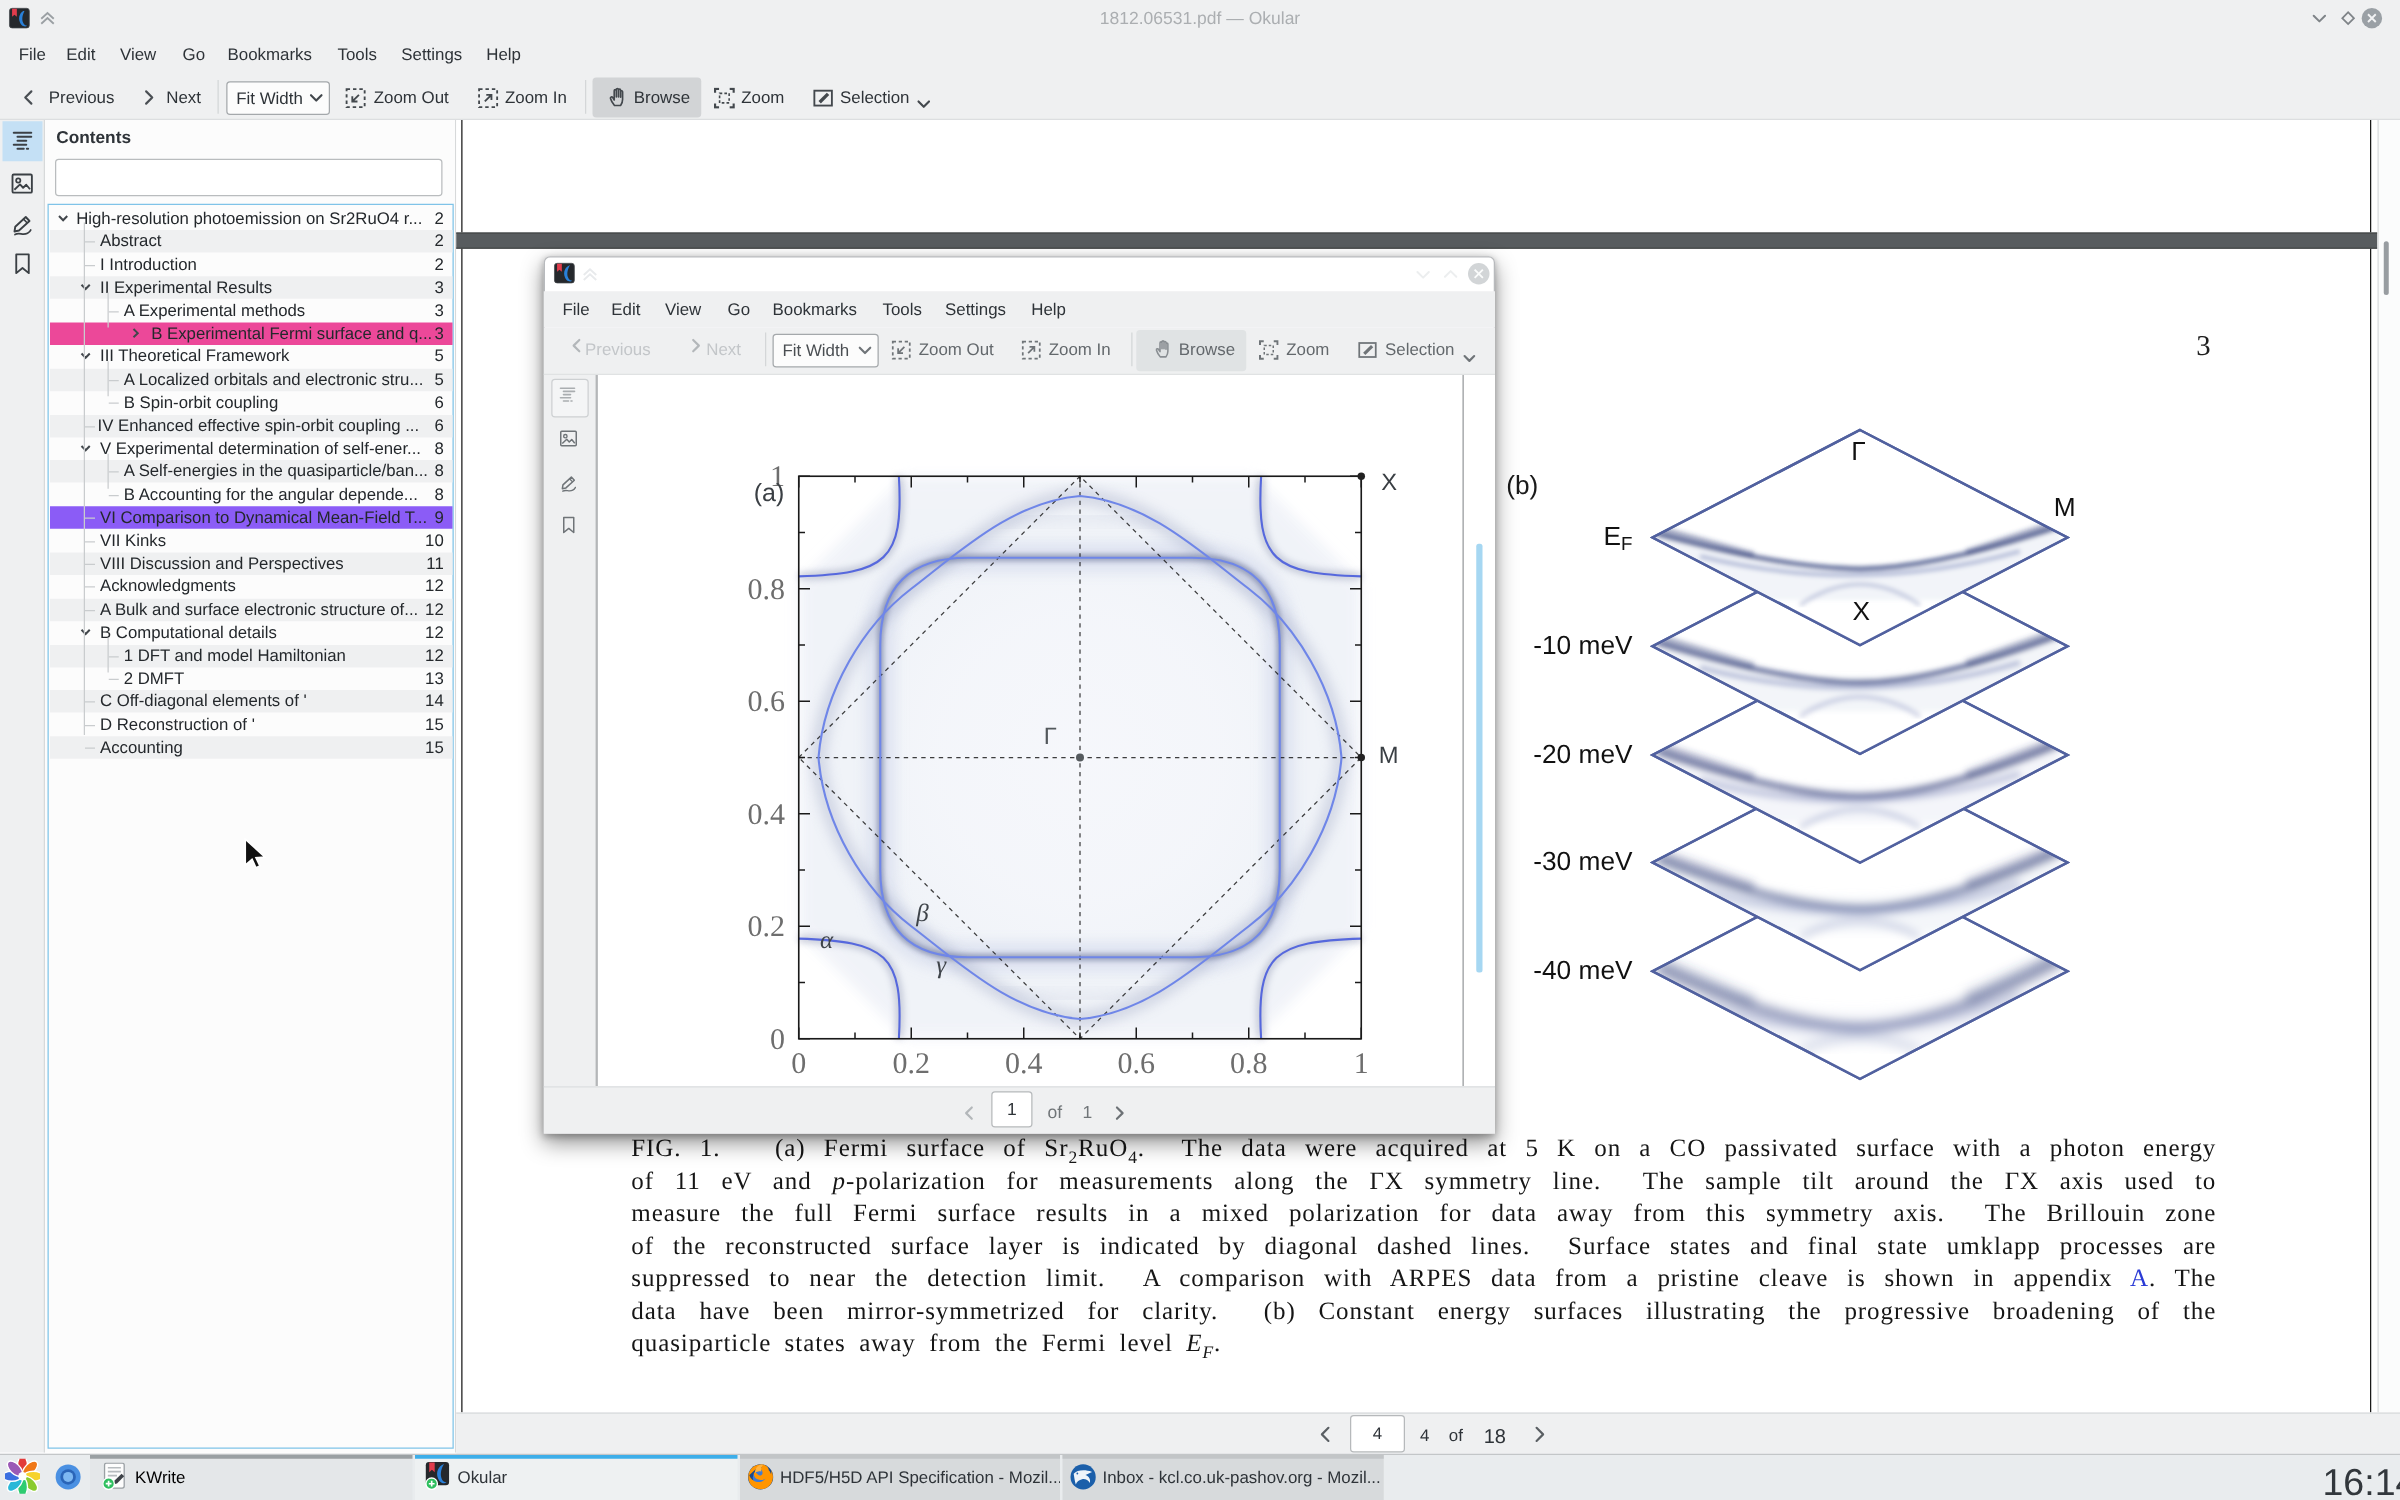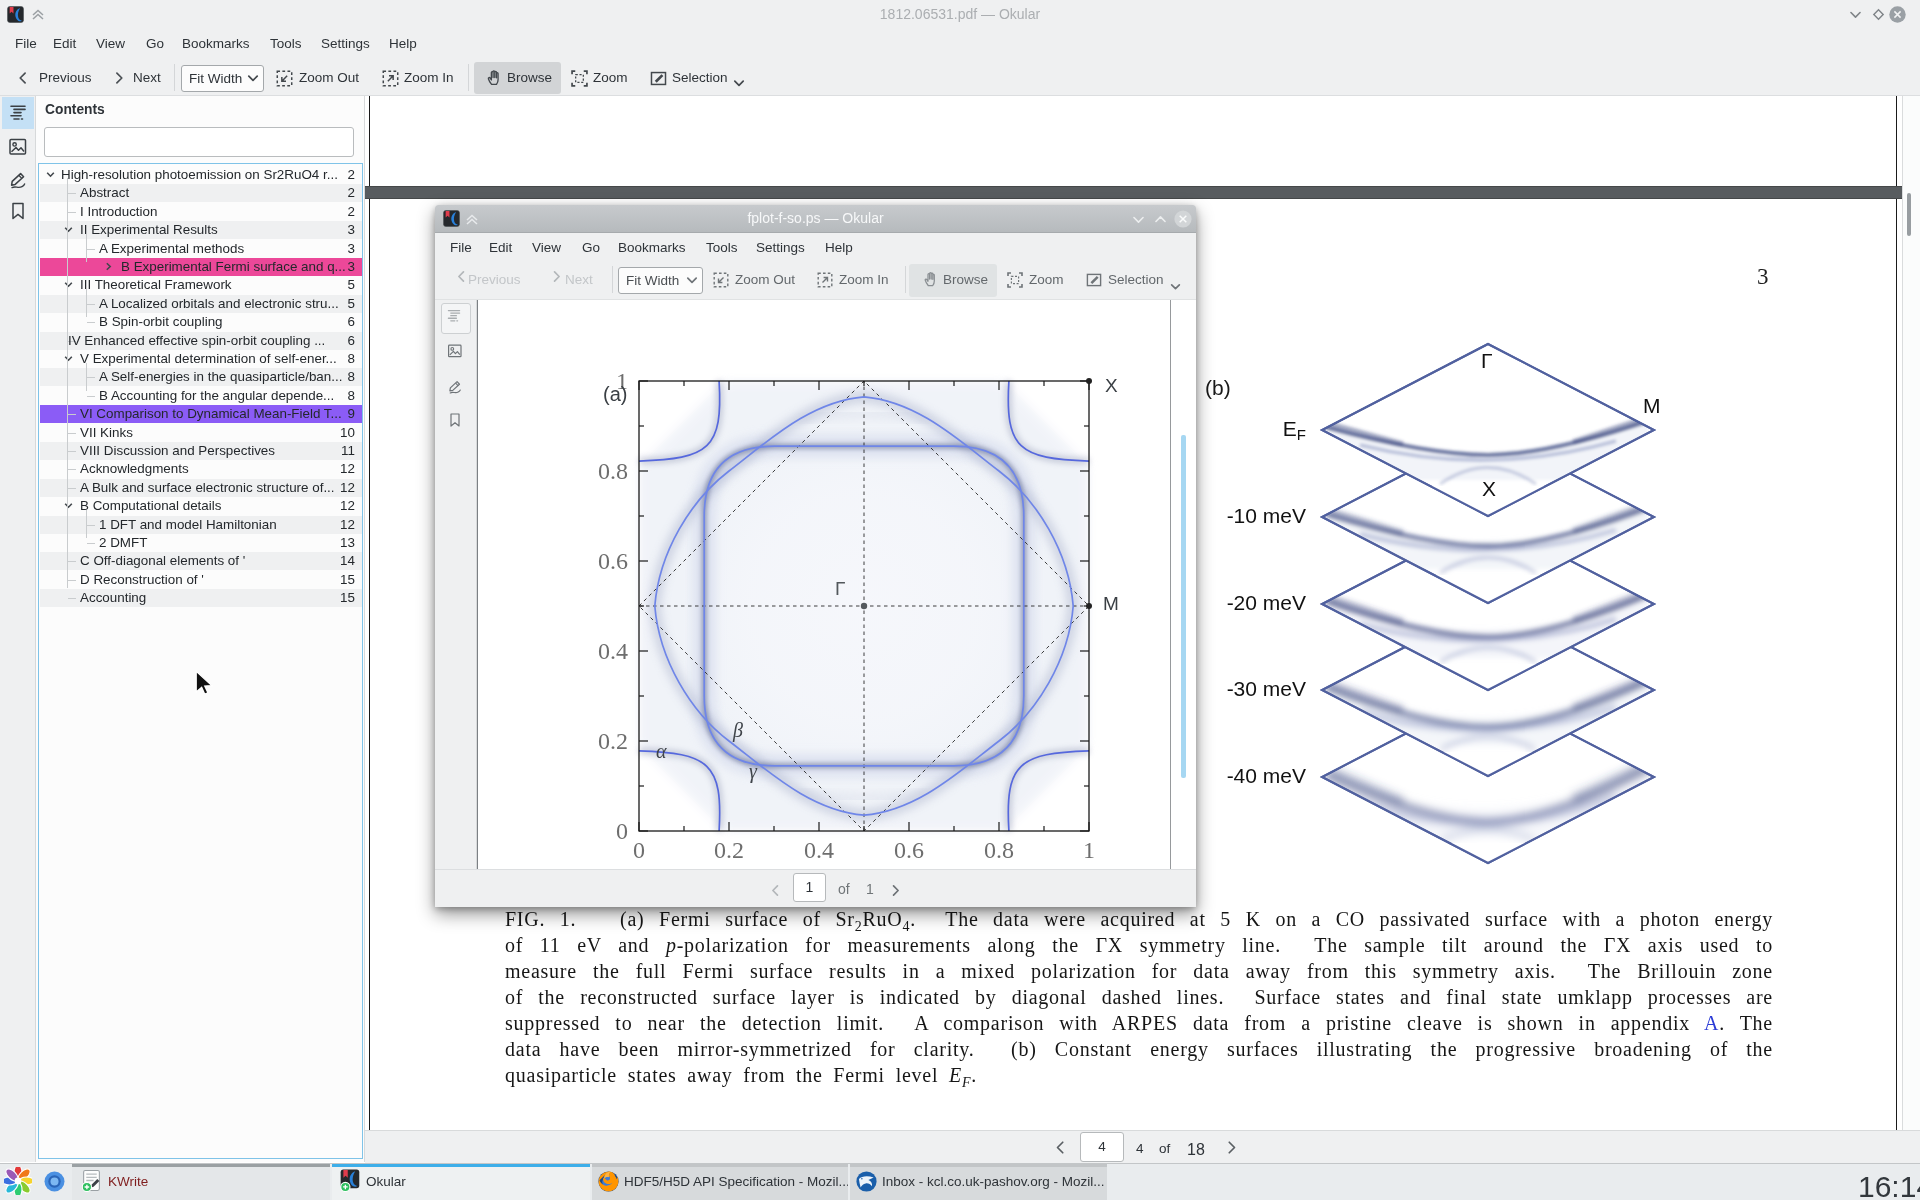--- a/index.html
+++ b/index.html
@@ -209,21 +209,21 @@
 <div class="tx" style="left:59px">A Localized orbitals and electronic stru...</div>
         <div class="pg">5</div>
       </div>
 <div class="trow" style="top:149px;background:transparent">
 <div class="tline" style="left:47px;top:9px;width:8px;height:1px"></div>
 <div class="tx" style="left:59px">B Spin-orbit coupling</div>
         <div class="pg">6</div>
       </div>
 <div class="trow" style="top:168px;background:#eff0f1">
 <div class="tline" style="left:28px;top:9px;width:8px;height:1px"></div>
-<div class="tx" style="left:28px">IV Enhanced effective spin-orbit coupling ...</div>
+<div class="tx" style="left:38px">IV Enhanced effective spin-orbit coupling ...</div>
         <div class="pg">6</div>
       </div>
 <div class="trow" style="top:186px;background:transparent">
 <svg class="chev" style="left:24px" viewBox="0 0 9 9">
           <path d="M1.2 2.8 L4.5 6.2 L7.8 2.8"></path>
         </svg>
 <div class="tx" style="left:40px">V Experimental determination of self-ener...</div>
         <div class="pg">8</div>
       </div>
 <div class="trow" style="top:204px;background:#eff0f1">
@@ -440,23 +440,20 @@
     <path d="M9.75 2.25 L4.5 7.5 L9.75 12.75" fill="none" stroke="#5a5f63" stroke-width="1.7" stroke-linecap="round" stroke-linejoin="round"></path>
   </svg>
 <div class="abs" style="left:1080px;top:1132px;width:44px;height:30px;border:1px solid #b6b9bb;border-radius:3px;background:#fff;text-align:center;line-height:28px;font-size:13.5px">4</div>
 <div class="abs" style="left:1136px;top:1141px;font-size:13.5px;color:#2e3338">4</div>
 <div class="abs" style="left:1159px;top:1141px;font-size:13.5px;color:#2e3338">of</div>
 <div class="abs" style="left:1187px;top:1141px;font-size:16px;color:#2e3338">18</div>
 <svg class="abs" style="left:1224px;top:1140px;" width="15" height="15" viewBox="0 0 15 15">
     <path d="M5.25 2.25 L10.5 7.5 L5.25 12.75" fill="none" stroke="#5a5f63" stroke-width="1.7" stroke-linecap="round" stroke-linejoin="round"></path>
   </svg>
 <div id="nested" class="abs">
-<div id="ntitle" class="abs">
-      <div class="title">fplot-f-so.ps — Okular</div>
-    </div>
 <svg class="abs" style="left:8px;top:5px;" width="17" height="17" viewBox="0 0 16 16">
       <rect x="0.5" y="0.5" width="15" height="15" rx="2.2" fill="#25282c" stroke="#4a4e52" stroke-width="0.6"></rect>
       <path d="M2.5 1h3.6v6l-1.8-1.6L2.5 7z" fill="#e13c4c"></path>
       <path d="M12.3 1.8c-3.8 1.5-5.4 5.2-3.9 9.3 0.5 1.4 1.3 2.3 2.4 2.9 1.1 0.5 2.4 0.4 3.2-0.2-1.6-0.2-2.8-1.1-3.4-2.9-1-3.2 0.2-6.6 1.7-9.1z" fill="#2980d9"></path>
     </svg>
 <svg class="abs" style="left:30px;top:7px;" width="14" height="14" viewBox="0 0 14 14">
       <path d="M2 8 L7 3.4 L12 8" fill="none" stroke="#e8eaec" stroke-width="1.5"></path>
       <path d="M2 12 L7 7.4 L12 12" fill="none" stroke="#e8eaec" stroke-width="1.5"></path>
     </svg>
 <svg class="abs" style="left:697px;top:8px;" width="13" height="13" viewBox="0 0 13 13">
@@ -695,21 +692,21 @@
   </svg>
 <div class="tbtn abs" style="left:72px;top:1164px;width:258px;background:#e4e7e9">
     <div class="abs" style="left:0;top:0;width:258px;height:3px;background:#9aa0a3"></div>
     <svg class="abs" style="left:10px;top:6px;" width="19" height="22" viewBox="0 0 18 21">
       <rect x="1.5" y="0.5" width="15" height="19" rx="1.5" fill="#fdfdfd" stroke="#9aa0a4"></rect>
       <path d="M4 4h10M4 7h10M4 10h7" stroke="#b7bcbf" stroke-width="1.3"></path>
       <path d="M9 14 L14.5 8.5 L16.5 10.5 L11 16 L8.5 16.6 Z" fill="#3d4248"></path>
       <circle cx="4.6" cy="16.2" r="4.4" fill="#2ebf5f" stroke="#fff"></circle>
       <path d="M2.4 16.2 H6.8 M4.6 14 V18.4" stroke="#fff" stroke-width="1.3"></path>
     </svg>
-    <div class="lbl" style="left:36px;width:210px;color:#7f1d1d">KWrite</div>
+    <div class="lbl" style="left:36px;width:210px;color:#000000">KWrite</div>
   </div>
 <div class="tbtn abs" style="left:332px;top:1164px;width:258px;background:#eef1f2">
     <div class="abs" style="left:0;top:0;width:258px;height:3px;background:#3daee9"></div>
     <svg class="abs" style="left:8px;top:5px;" width="21" height="23" viewBox="0 0 19 21">
       <rect x="0.5" y="0.5" width="17" height="17" rx="2.4" fill="#25282c"></rect>
       <path d="M3 1h4v7l-2-1.8L3 8z" fill="#e13c4c"></path>
       <path d="M13.8 2c-4.3 1.7-6.1 5.9-4.4 10.5 0.6 1.6 1.5 2.6 2.7 3.2 1.2 0.6 2.7 0.5 3.6-0.2-1.8-0.2-3.2-1.2-3.8-3.3-1.1-3.6 0.2-7.4 1.9-10.2z" fill="#2980d9"></path>
       <circle cx="4.8" cy="16.4" r="4.2" fill="#2ebf5f" stroke="#fff"></circle>
       <path d="M2.7 16.4 H6.9 M4.8 14.3 V18.5" stroke="#fff" stroke-width="1.2"></path>
     </svg>

